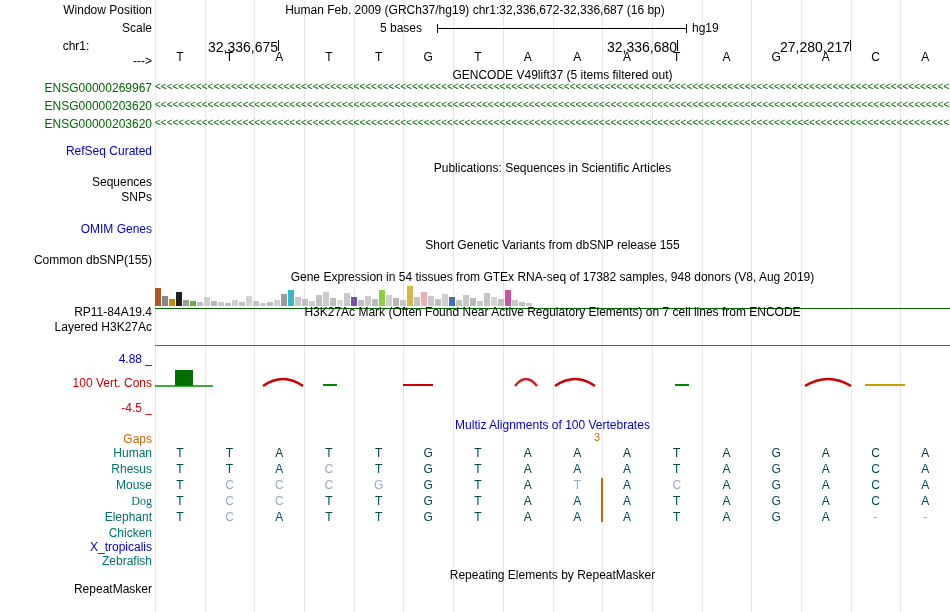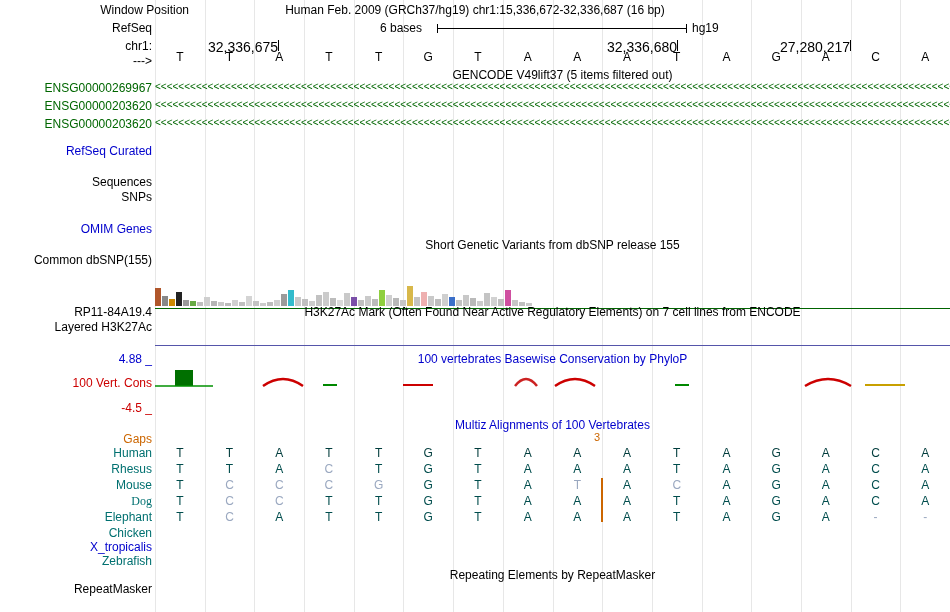--- a/index.html
+++ b/index.html
@@ -68,33 +68,33 @@
       <span style="left: 398px;"></span>
       <span style="left: 447px;"></span>
       <span style="left: 497px;"></span>
       <span style="left: 547px;"></span>
       <span style="left: 596px;"></span>
       <span style="left: 646px;"></span>
       <span style="left: 696px;"></span>
       <span style="left: 745px;"></span>
     </div>
 
-  <div class="label-col" style="top:3px;padding-left:37px;">Window Position</div>
-  <div class="hdr-title" style="top:3px;left:0;">Human Feb. 2009 (GRCh37/hg19)   chr1:15,336,672-32,336,687 (16 bp)</div>
-
-  <div class="label-col" style="top:21px;">RefSeq</div>
-  <div style="position:absolute;top:21px;left:380px;">6 bases</div>
+  <div class="label-col" style="top:3px;">Window Position</div>
+  <div class="hdr-title" style="top:3px;left:0;">Human Feb. 2009 (GRCh37/hg19)   chr1:32,336,672-32,336,687 (16 bp)</div>
+
+  <div class="label-col" style="top:21px;">Scale</div>
+  <div style="position:absolute;top:21px;left:380px;">5 bases</div>
   <div class="scalebar" style="top:21px;left:437px;width:250px;">
     <div class="bar" style="left:0;width:250px;"></div>
     <div class="end" style="left:0;"></div>
     <div class="end" style="left:249px;"></div>
   </div>
   <div style="position:absolute;top:21px;left:692px;">hg19</div>
 
-  <div class="label-col" style="top:39px;">chr1:</div>
+  <div class="label-col" style="top:39px;text-align:center;">chr1:</div>
   <div class="ruler" style="top:38px;" id="ruler">
       <div class="tick" style="left: 53px; top: 1px;">32,336,675</div>
       <div class="tickmark" style="left: 123px;"></div>
       <div class="tick" style="left: 452px; top: 1px;">32,336,680</div>
       <div class="tickmark" style="left: 522px;"></div>
       <div class="tick" style="left: 625px; top: 1px;">27,280,217</div>
       <div class="tickmark" style="left: 695px;"></div>
     </div>
 
   <div class="label-col" style="top:54px;">---&gt;</div>
@@ -120,29 +120,31 @@
   <div class="track-title" style="top:68px;padding-left:10px;">GENCODE V49lift37 (5 items filtered out)</div>
   <div class="label-col green" style="top:81px;">ENSG00000269967</div>
   <div class="arrowline" style="top: 82px; color: rgb(0, 102, 0); font-size: 10px; line-height: 10px;" id="arrow1">&lt;&lt;&lt;&lt;&lt;&lt;&lt;&lt;&lt;&lt;&lt;&lt;&lt;&lt;&lt;&lt;&lt;&lt;&lt;&lt;&lt;&lt;&lt;&lt;&lt;&lt;&lt;&lt;&lt;&lt;&lt;&lt;&lt;&lt;&lt;&lt;&lt;&lt;&lt;&lt;&lt;&lt;&lt;&lt;&lt;&lt;&lt;&lt;&lt;&lt;&lt;&lt;&lt;&lt;&lt;&lt;&lt;&lt;&lt;&lt;&lt;&lt;&lt;&lt;&lt;&lt;&lt;&lt;&lt;&lt;&lt;&lt;&lt;&lt;&lt;&lt;&lt;&lt;&lt;&lt;&lt;&lt;&lt;&lt;&lt;&lt;&lt;&lt;&lt;&lt;&lt;&lt;&lt;&lt;&lt;&lt;&lt;&lt;&lt;&lt;&lt;&lt;&lt;&lt;&lt;&lt;&lt;&lt;&lt;&lt;&lt;&lt;&lt;&lt;&lt;&lt;&lt;&lt;&lt;&lt;&lt;&lt;&lt;&lt;&lt;&lt;&lt;&lt;&lt;&lt;&lt;&lt;&lt;&lt;&lt;&lt;&lt;&lt;&lt;&lt;&lt;&lt;&lt;&lt;&lt;&lt;&lt;&lt;&lt;&lt;&lt;&lt;&lt;&lt;&lt;&lt;&lt;&lt;&lt;&lt;&lt;&lt;&lt;&lt;&lt;&lt;&lt;&lt;&lt;&lt;&lt;&lt;&lt;&lt;&lt;&lt;&lt;&lt;&lt;&lt;&lt;&lt;&lt;&lt;&lt;&lt;&lt;&lt;&lt;&lt;&lt;&lt;&lt;&lt;&lt;&lt;&lt;&lt;&lt;&lt;</div>
   <div class="label-col green" style="top:99px;">ENSG00000203620</div>
   <div class="arrowline" style="top: 100px; color: rgb(0, 102, 0); font-size: 10px; line-height: 10px;" id="arrow2">&lt;&lt;&lt;&lt;&lt;&lt;&lt;&lt;&lt;&lt;&lt;&lt;&lt;&lt;&lt;&lt;&lt;&lt;&lt;&lt;&lt;&lt;&lt;&lt;&lt;&lt;&lt;&lt;&lt;&lt;&lt;&lt;&lt;&lt;&lt;&lt;&lt;&lt;&lt;&lt;&lt;&lt;&lt;&lt;&lt;&lt;&lt;&lt;&lt;&lt;&lt;&lt;&lt;&lt;&lt;&lt;&lt;&lt;&lt;&lt;&lt;&lt;&lt;&lt;&lt;&lt;&lt;&lt;&lt;&lt;&lt;&lt;&lt;&lt;&lt;&lt;&lt;&lt;&lt;&lt;&lt;&lt;&lt;&lt;&lt;&lt;&lt;&lt;&lt;&lt;&lt;&lt;&lt;&lt;&lt;&lt;&lt;&lt;&lt;&lt;&lt;&lt;&lt;&lt;&lt;&lt;&lt;&lt;&lt;&lt;&lt;&lt;&lt;&lt;&lt;&lt;&lt;&lt;&lt;&lt;&lt;&lt;&lt;&lt;&lt;&lt;&lt;&lt;&lt;&lt;&lt;&lt;&lt;&lt;&lt;&lt;&lt;&lt;&lt;&lt;&lt;&lt;&lt;&lt;&lt;&lt;&lt;&lt;&lt;&lt;&lt;&lt;&lt;&lt;&lt;&lt;&lt;&lt;&lt;&lt;&lt;&lt;&lt;&lt;&lt;&lt;&lt;&lt;&lt;&lt;&lt;&lt;&lt;&lt;&lt;&lt;&lt;&lt;&lt;&lt;&lt;&lt;&lt;&lt;&lt;&lt;&lt;&lt;&lt;&lt;&lt;&lt;&lt;&lt;&lt;&lt;&lt;&lt;&lt;&lt;</div>
   <div class="label-col green" style="top:117px;">ENSG00000203620</div>
   <div class="arrowline" style="top: 118px; color: rgb(0, 102, 0); font-size: 10px; line-height: 10px;" id="arrow3">&lt;&lt;&lt;&lt;&lt;&lt;&lt;&lt;&lt;&lt;&lt;&lt;&lt;&lt;&lt;&lt;&lt;&lt;&lt;&lt;&lt;&lt;&lt;&lt;&lt;&lt;&lt;&lt;&lt;&lt;&lt;&lt;&lt;&lt;&lt;&lt;&lt;&lt;&lt;&lt;&lt;&lt;&lt;&lt;&lt;&lt;&lt;&lt;&lt;&lt;&lt;&lt;&lt;&lt;&lt;&lt;&lt;&lt;&lt;&lt;&lt;&lt;&lt;&lt;&lt;&lt;&lt;&lt;&lt;&lt;&lt;&lt;&lt;&lt;&lt;&lt;&lt;&lt;&lt;&lt;&lt;&lt;&lt;&lt;&lt;&lt;&lt;&lt;&lt;&lt;&lt;&lt;&lt;&lt;&lt;&lt;&lt;&lt;&lt;&lt;&lt;&lt;&lt;&lt;&lt;&lt;&lt;&lt;&lt;&lt;&lt;&lt;&lt;&lt;&lt;&lt;&lt;&lt;&lt;&lt;&lt;&lt;&lt;&lt;&lt;&lt;&lt;&lt;&lt;&lt;&lt;&lt;&lt;&lt;&lt;&lt;&lt;&lt;&lt;&lt;&lt;&lt;&lt;&lt;&lt;&lt;&lt;&lt;&lt;&lt;&lt;&lt;&lt;&lt;&lt;&lt;&lt;&lt;&lt;&lt;&lt;&lt;&lt;&lt;&lt;&lt;&lt;&lt;&lt;&lt;&lt;&lt;&lt;&lt;&lt;&lt;&lt;&lt;&lt;&lt;&lt;&lt;&lt;&lt;&lt;&lt;&lt;&lt;&lt;&lt;&lt;&lt;&lt;&lt;&lt;&lt;&lt;&lt;&lt;&lt;</div>
 
   <div class="label-col blue" style="top:144px;">RefSeq Curated</div>
 
+  <div class="track-title" style="top:161px;">Publications: Sequences in Scientific Articles</div>
 
   <div class="label-col" style="top:175px;">Sequences</div>
   <div class="label-col" style="top:190px;">SNPs</div>
 
   <div class="label-col blue" style="top:222px;">OMIM Genes</div>
 
   <div class="track-title" style="top:238px;">Short Genetic Variants from dbSNP release 155</div>
   <div class="label-col" style="top:253px;">Common dbSNP(155)</div>
 
+  <div class="track-title" style="top:270px;">Gene Expression in 54 tissues from GTEx RNA-seq of 17382 samples, 948 donors (V8, Aug 2019)</div>
   <div class="label-col" style="top:288px;margin-top:17px;">RP11-84A19.4</div>
   <div class="gtex" style="top:280px;" id="gtex">
       <i style="left: 0px; height: 18px; background: rgb(176, 86, 43);"></i>
       <i style="left: 7px; height: 10px; background: rgb(136, 136, 136);"></i>
       <i style="left: 14px; height: 7px; background: rgb(204, 136, 0);"></i>
       <i style="left: 21px; height: 14px; background: rgb(34, 34, 34);"></i>
       <i style="left: 28px; height: 6px; background: rgb(154, 154, 154);"></i>
       <i style="left: 35px; height: 5px; background: rgb(102, 170, 68);"></i>
       <i style="left: 42px; height: 4px; background: rgb(191, 191, 191);"></i>
       <i style="left: 49px; height: 9px; background: rgb(207, 207, 207);"></i>
@@ -193,21 +195,20 @@
       <i style="left: 364px; height: 4px; background: rgb(192, 192, 192);"></i>
       <i style="left: 371px; height: 3px; background: rgb(202, 202, 202);"></i>
     </div>
   <div class="greenline" style="top:308px;"></div>
 
   <div class="track-title" style="top:305px;">H3K27Ac Mark (Often Found Near Active Regulatory Elements) on 7 cell lines from ENCODE</div>
   <div class="label-col" style="top:320px;">Layered H3K27Ac</div>
 
   <div class="blueline" style="top:345px;"></div>
   <div class="label-col blue" style="top:352px;">4.88 _</div>
-  <div class="track-title blue" style="top:352px;">100 vertebrates Basewise Conservation by PhyloP</div>
   <div class="label-col" style="top:376px;color:#cc0000;">100 Vert. Cons</div>
   <div class="consbox" style="top:360px;height:48px;" id="cons"><svg width="795" height="48">
         <rect x="20" y="10" width="18" height="16" fill="#007000"></rect>
         <line x1="0" x2="58" y1="26" y2="26" stroke="#009000" stroke-width="1.5"></line>
         <path d="M 108 26 Q 128 12 148 26" stroke="#cc0000" fill="none" stroke-width="2.5"></path>
         <line x1="168" x2="182" y1="25" y2="25" stroke="#008800" stroke-width="2"></line>
         <line x1="248" x2="278" y1="25" y2="25" stroke="#cc0000" stroke-width="2"></line>
         <path d="M 360 26 Q 371 12 382 26" stroke="#cc2222" fill="none" stroke-width="2.5"></path>
         <path d="M 400 26 Q 420 12 440 26" stroke="#cc0000" fill="none" stroke-width="2.5"></path>
         <line x1="520" x2="534" y1="25" y2="25" stroke="#008800" stroke-width="2"></line>

